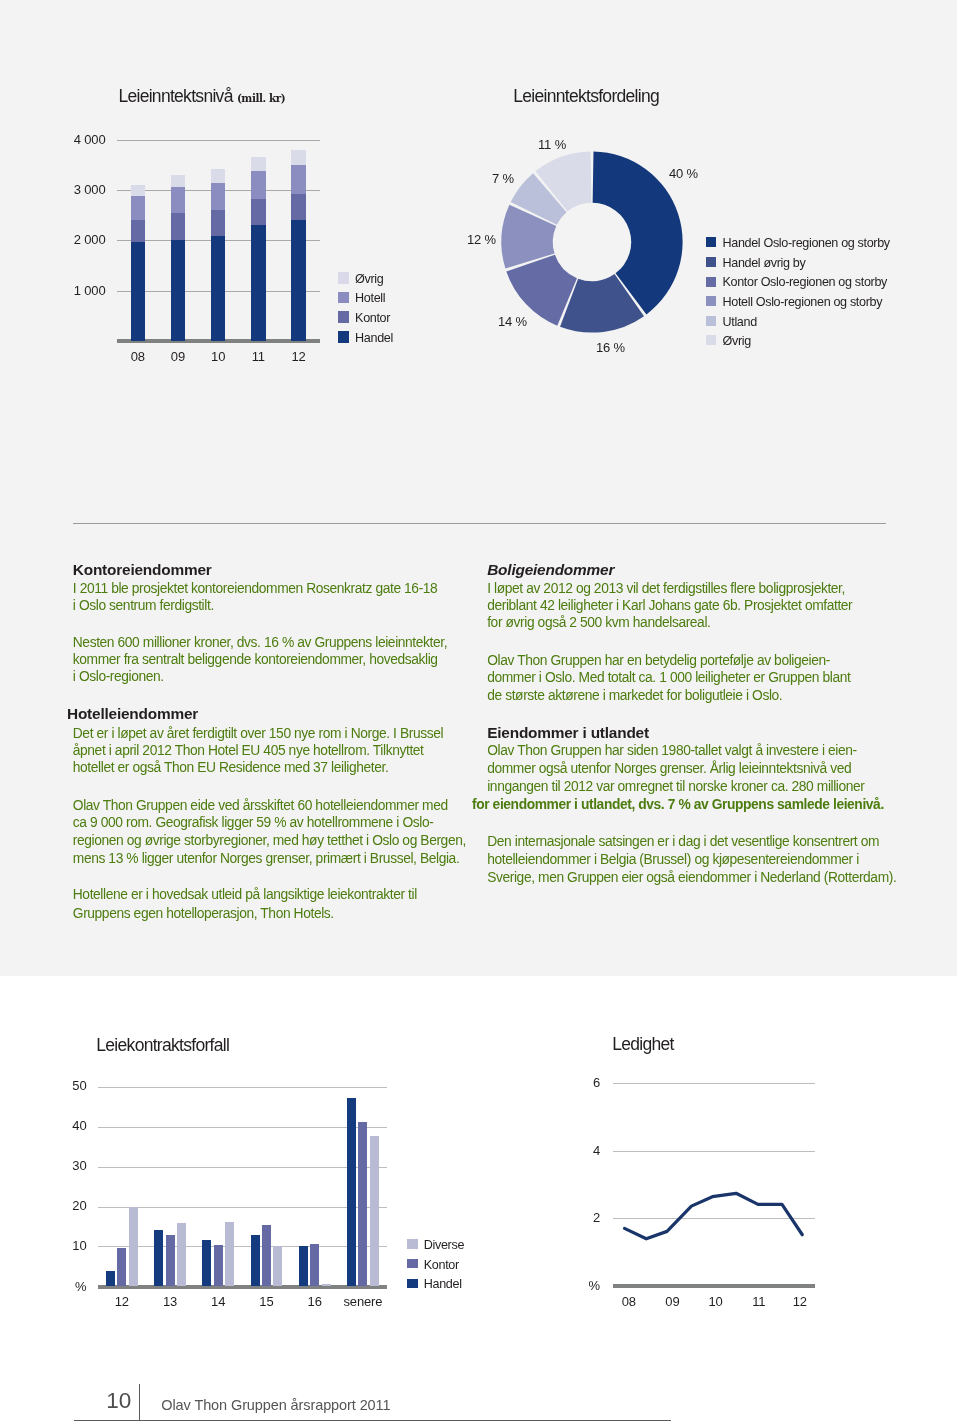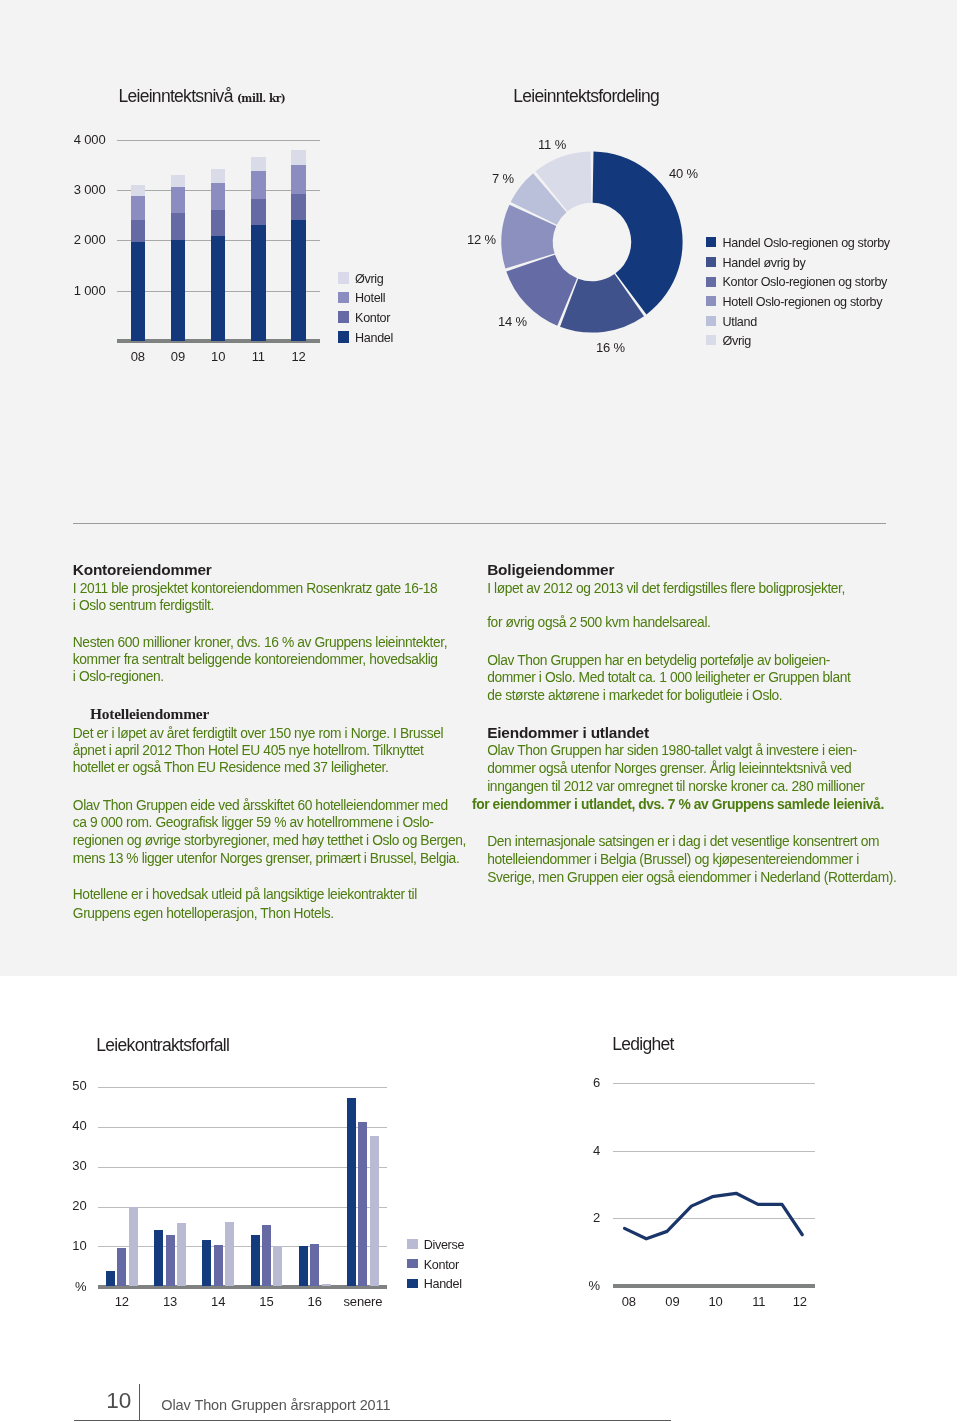--- a/index.html
+++ b/index.html
@@ -120,34 +120,35 @@
     <div class="legend-tx" style="left:722.5px;top:334.1px;">Øvrig</div>
   </div>
   <div class="divider" style="left:73px;top:523px;width:813px;"></div>
   <div class="abs" style="left:0;top:0;width:960px;height:976px;">
     <div class="bodyheading" style="left:72.8px;top:560.50px;">Kontoreiendommer</div>
     <div class="bodyline" style="left:72.8px;top:580.50px;">I 2011 ble prosjektet kontoreiendommen Rosenkratz gate 16-18</div>
     <div class="bodyline" style="left:72.8px;top:597.60px;">i Oslo sentrum ferdigstilt.</div>
     <div class="bodyline" style="left:72.8px;top:634.70px;">Nesten 600 millioner kroner, dvs. 16 % av Gruppens leieinntekter,</div>
     <div class="bodyline" style="left:72.8px;top:652.00px;">kommer fra sentralt beliggende kontoreiendommer, hovedsaklig</div>
     <div class="bodyline" style="left:72.8px;top:669.00px;">i Oslo-regionen.</div>
-    <div class="bodyheading" style="left:90px;top:705.10px;font-family:Liberation Serif, serif;">Hotelleiendommer</div>
+    <div class="bodyheading" style="left:67px;top:705.10px;">Hotelleiendommer</div>
     <div class="bodyline" style="left:72.8px;top:725.50px;">Det er i løpet av året ferdigtilt over 150 nye rom i Norge. I Brussel</div>
     <div class="bodyline" style="left:72.8px;top:742.80px;">åpnet i april 2012 Thon Hotel EU 405 nye hotellrom. Tilknyttet</div>
     <div class="bodyline" style="left:72.8px;top:759.50px;">hotellet er også Thon EU Residence med 37 leiligheter.</div>
     <div class="bodyline" style="left:72.8px;top:797.80px;">Olav Thon Gruppen eide ved årsskiftet 60 hotelleiendommer med</div>
     <div class="bodyline" style="left:72.8px;top:814.90px;">ca 9 000 rom. Geografisk ligger 59 % av hotellrommene i Oslo-</div>
     <div class="bodyline" style="left:72.8px;top:833.00px;">regionen og øvrige storbyregioner, med høy tetthet i Oslo og Bergen,</div>
     <div class="bodyline" style="left:72.8px;top:850.90px;">mens 13 % ligger utenfor Norges grenser, primært i Brussel, Belgia.</div>
     <div class="bodyline" style="left:72.8px;top:887.40px;">Hotellene er i hovedsak utleid på langsiktige leiekontrakter til</div>
     <div class="bodyline" style="left:72.8px;top:905.50px;">Gruppens egen hotelloperasjon, Thon Hotels.</div>
   </div>
   <div class="abs" style="left:0;top:0;width:960px;height:976px;">
-    <div class="bodyheading" style="left:487.2px;top:560.50px;">Boligeiendommer</div>
+    <div class="bodyheading" style="left:487.2px;top:560.50px;font-style:italic;">Boligeiendommer</div>
     <div class="bodyline" style="left:487.2px;top:580.50px;">I løpet av 2012 og 2013 vil det ferdigstilles flere boligprosjekter,</div>
+    <div class="bodyline" style="left:487.2px;top:598.20px;">deriblant 42 leiligheter i Karl Johans gate 6b. Prosjektet omfatter</div>
     <div class="bodyline" style="left:487.2px;top:615.30px;">for øvrig også 2 500 kvm handelsareal.</div>
     <div class="bodyline" style="left:487.2px;top:652.80px;">Olav Thon Gruppen har en betydelig portefølje av boligeien-</div>
     <div class="bodyline" style="left:487.2px;top:670.10px;">dommer i Oslo. Med totalt ca. 1 000 leiligheter er Gruppen blant</div>
     <div class="bodyline" style="left:487.2px;top:687.80px;">de største aktørene i markedet for boligutleie i Oslo.</div>
     <div class="bodyheading" style="left:487.2px;top:723.90px;">Eiendommer i utlandet</div>
     <div class="bodyline" style="left:487.2px;top:743.40px;">Olav Thon Gruppen har siden 1980-tallet valgt å investere i eien-</div>
     <div class="bodyline" style="left:487.2px;top:761.10px;">dommer også utenfor Norges grenser. Årlig leieinntektsnivå ved</div>
     <div class="bodyline" style="left:487.2px;top:778.80px;">inngangen til 2012 var omregnet til norske kroner ca. 280 millioner</div>
     <div class="bodyline" style="left:472px;top:796.50px;font-weight:bold;">for eiendommer i utlandet, dvs. 7 % av Gruppens samlede leienivå.</div>
     <div class="bodyline" style="left:487.2px;top:834.00px;">Den internasjonale satsingen er i dag i det vesentlige konsentrert om</div>

